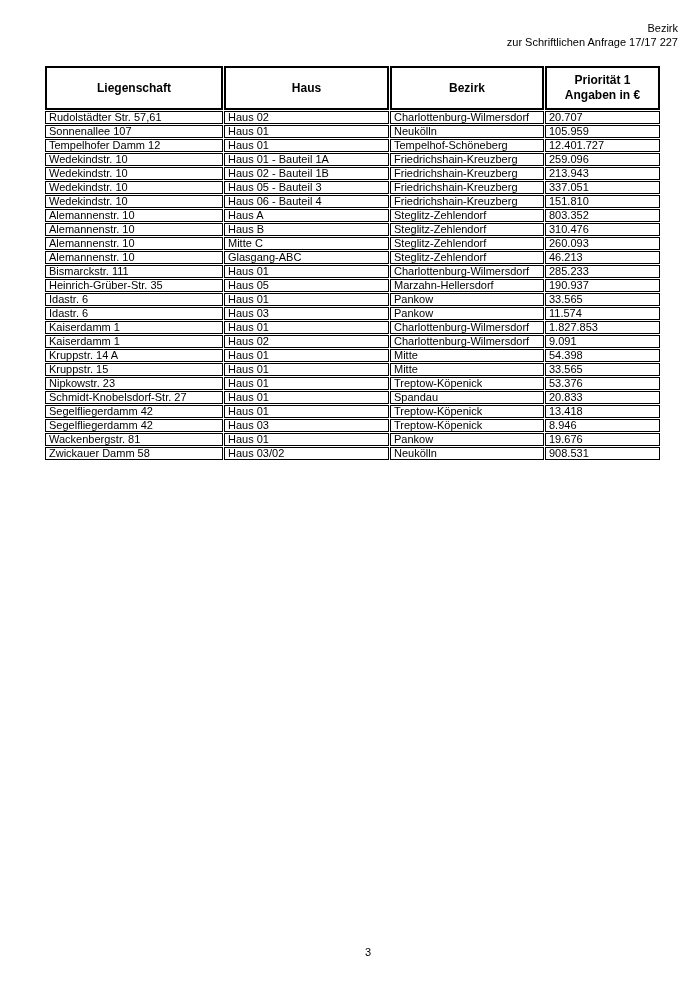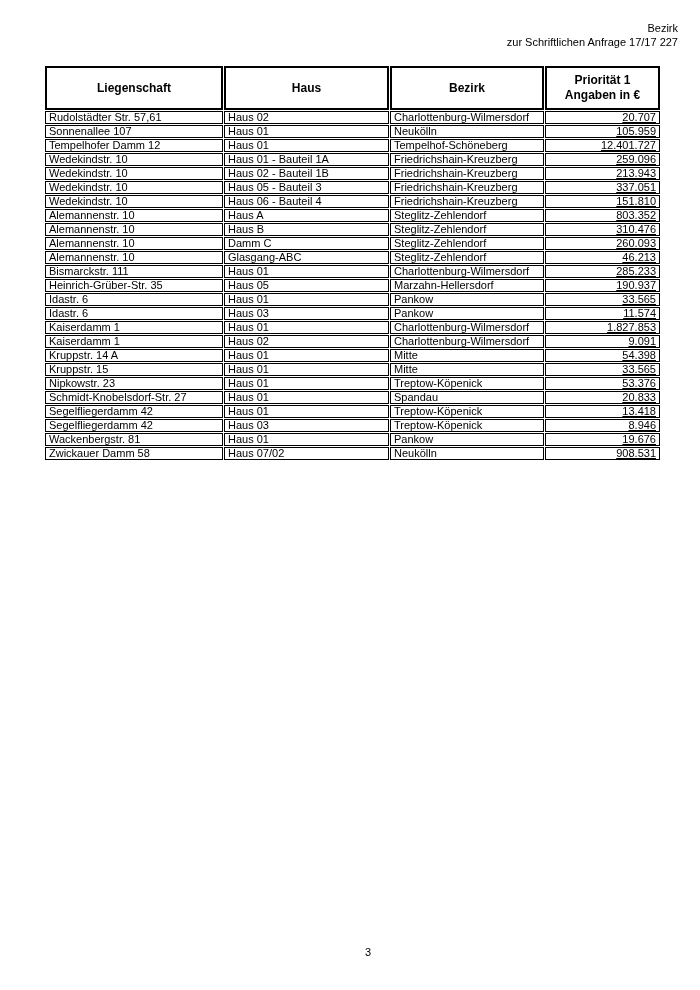--- a/index.html
+++ b/index.html
@@ -52,22 +52,21 @@
     height: 10.6px;
     line-height: 11px;
     padding: 0 3px;
     text-align: left;
     vertical-align: middle;
     white-space: nowrap;
     overflow: hidden;
     background: #ffffff;
   }
   table.data-table td.num {
-    text-align: right;
-    text-decoration: underline;
+    text-align: left;
   }
   .page-number {
     position: absolute;
     left: 60px;
     width: 616px;
     top: 946px;
     text-align: center;
     font-size: 11px;
   }
 </style>
@@ -147,21 +146,21 @@
           <td class="num">803.352</td>
         </tr>
         <tr>
           <td>Alemannenstr. 10</td>
           <td>Haus B</td>
           <td>Steglitz-Zehlendorf</td>
           <td class="num">310.476</td>
         </tr>
         <tr>
           <td>Alemannenstr. 10</td>
-          <td>Damm C</td>
+          <td>Mitte C</td>
           <td>Steglitz-Zehlendorf</td>
           <td class="num">260.093</td>
         </tr>
         <tr>
           <td>Alemannenstr. 10</td>
           <td>Glasgang-ABC</td>
           <td>Steglitz-Zehlendorf</td>
           <td class="num">46.213</td>
         </tr>
         <tr>
@@ -237,21 +236,21 @@
           <td class="num">8.946</td>
         </tr>
         <tr>
           <td>Wackenbergstr. 81</td>
           <td>Haus 01</td>
           <td>Pankow</td>
           <td class="num">19.676</td>
         </tr>
         <tr>
           <td>Zwickauer Damm 58</td>
-          <td>Haus 07/02</td>
+          <td>Haus 03/02</td>
           <td>Neukölln</td>
           <td class="num">908.531</td>
         </tr>
       </tbody>
   </table>
 
   <div class="page-number">3</div>
 
 </div>
 

